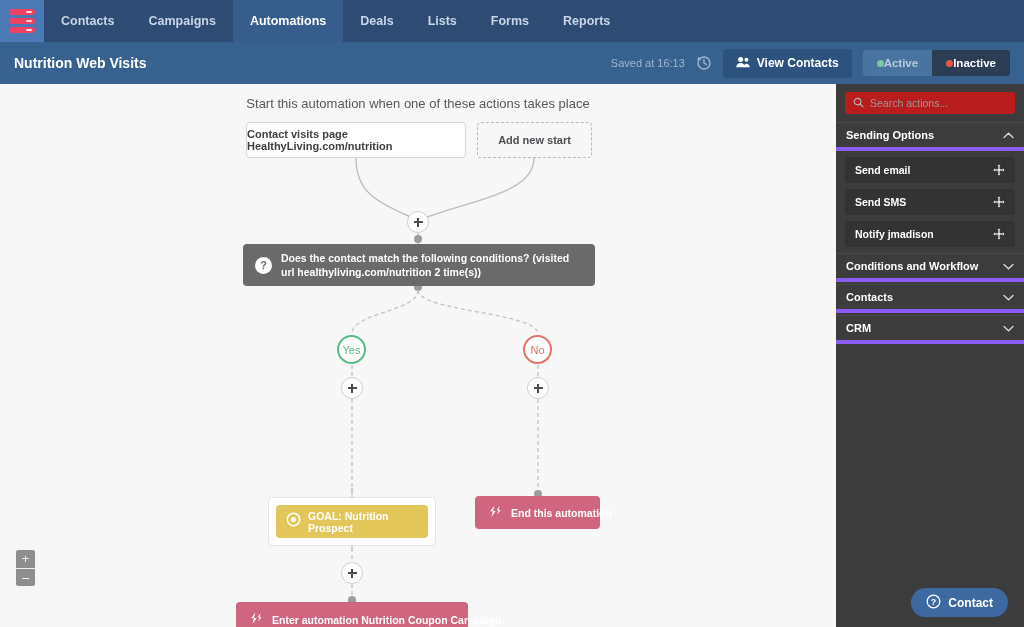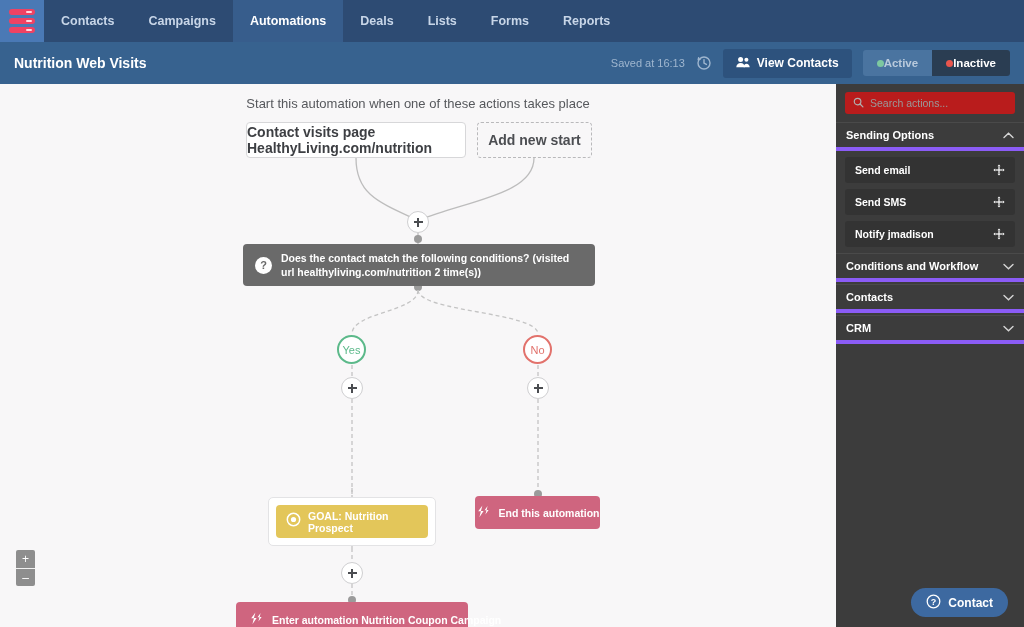--- a/index.html
+++ b/index.html
@@ -98,21 +98,21 @@
     background: #f8f7f8; overflow: hidden;
   }
   .canvas-svg { position: absolute; top: 0; left: 0; }
 
   .start-caption {
     position: absolute; top: 12px; left: 0; width: 836px;
     text-align: center; font-size: 13px; color: #56585c;
   }
   .start-box {
     position: absolute; background: #ffffff; border: 1px solid #d7d7d9;
-    border-radius: 4px; font-size: 14px; font-weight: bold; color: #3d3f43;
+    border-radius: 4px; font-size: 11px; font-weight: bold; color: #3d3f43;
     display: flex; align-items: center; justify-content: center;
     cursor: pointer;
   }
   #start-trigger { left: 246px; top: 38px; width: 220px; height: 36px; }
   #start-add {
     left: 477px; top: 38px; width: 115px; height: 36px;
     border: 1px dashed #b9b9bb; background: transparent; color: #4c4e52;
   }
 
   .plus-node {
@@ -159,21 +159,21 @@
     display: flex; align-items: center; gap: 7px; padding: 0 10px;
     cursor: pointer;
   }
   .goal-text { color: #ffffff; font-size: 10.5px; font-weight: bold; }
 
   .pink-block {
     position: absolute; background: #cf657f; border-radius: 4px;
     display: flex; align-items: center; gap: 8px; padding: 0 13px;
     cursor: pointer;
   }
-  #end-auto { left: 475px; top: 412px; width: 125px; height: 33px; justify-content: center; }
+  #end-auto { left: 475px; top: 412px; width: 125px; height: 33px; }
   #enter-auto { left: 236px; top: 518px; width: 232px; height: 35px; }
   .pink-text { color: #ffffff; font-size: 10.5px; font-weight: bold; white-space: nowrap; }
 
   .zoom-ctrl {
     position: absolute; left: 16px; top: 466px; width: 19px;
     border-radius: 2px; overflow: hidden; z-index: 6;
   }
   .zoom-btn {
     width: 19px; height: 18px; background: #8e8e8e; color: #ffffff;
     font-size: 12px; display: flex; align-items: center;

